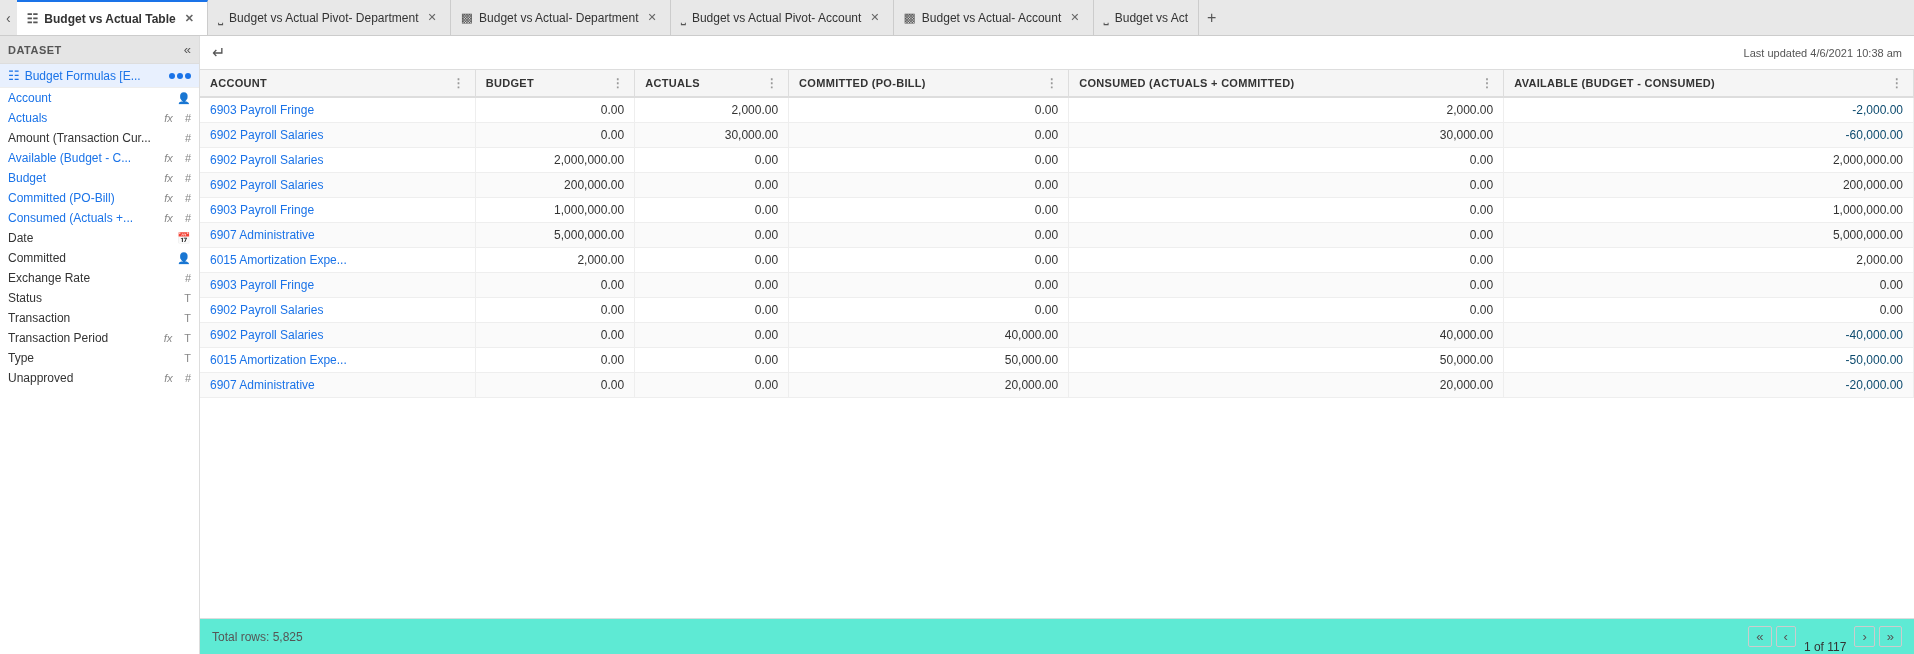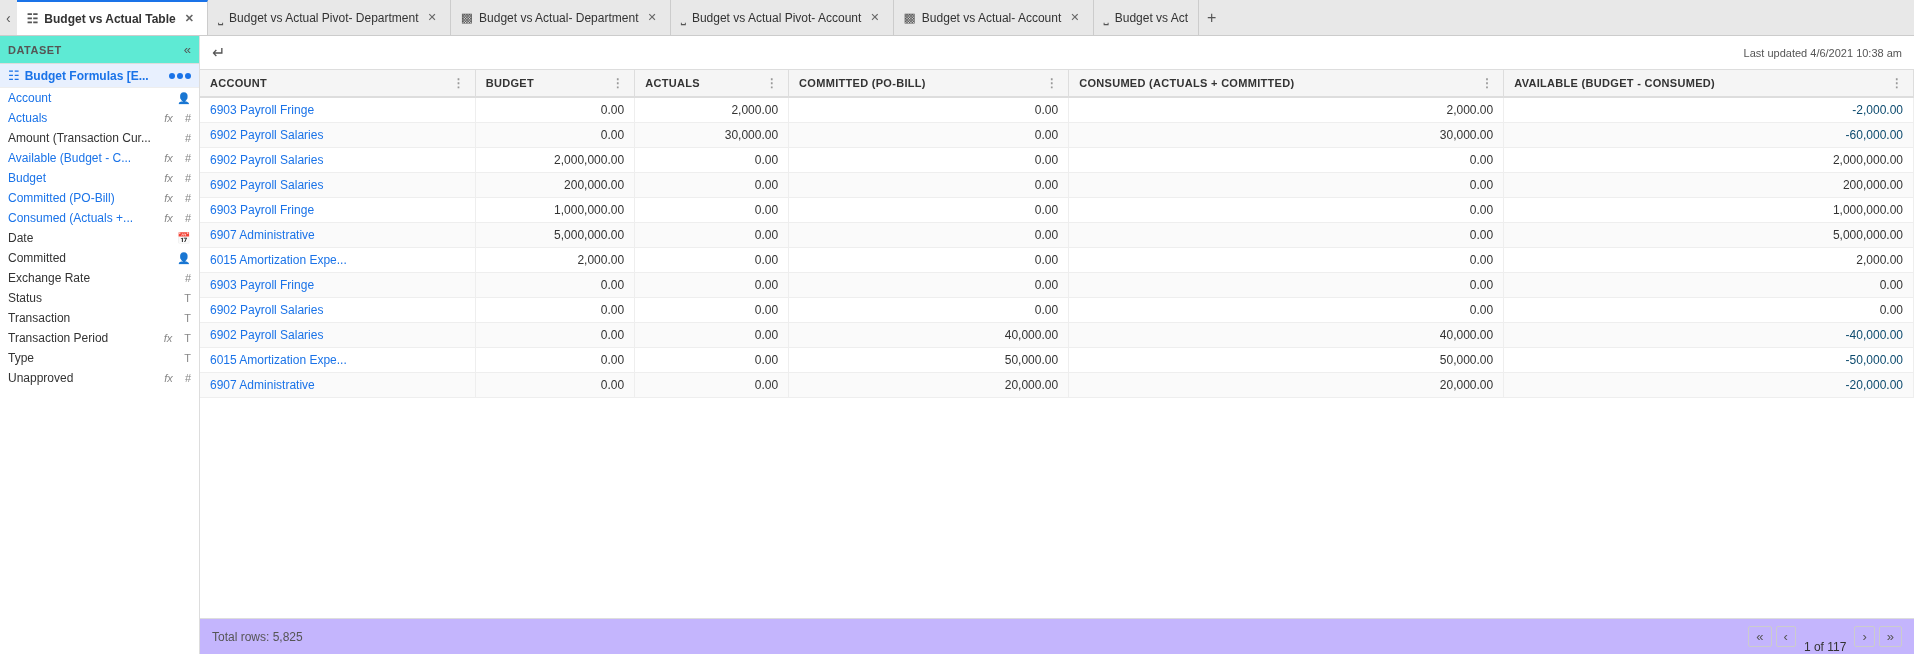--- a/index.html
+++ b/index.html
@@ -73,21 +73,21 @@
       flex-direction: column;
       overflow: hidden;
       flex-shrink: 0;
     }
     .sidebar-header {
       display: flex;
       align-items: center;
       justify-content: space-between;
       padding: 6px 8px;
       border-bottom: 1px solid #ddd;
-      background: #5eead4;
+      background: #e5e5e5;
     }
     .sidebar-header-label {
       font-size: 11px;
       font-weight: bold;
       color: #555;
       letter-spacing: 0.5px;
     }
     .sidebar-collapse-btn {
       background: none;
       border: none;
@@ -112,21 +112,21 @@
       gap: 5px;
       flex: 1;
     }
     .dataset-item-icon {
       font-size: 13px;
       color: #1a73e8;
     }
     .dataset-item-label {
       font-size: 12px;
       color: #1a73e8;
-      font-weight: 700;
+      font-weight: 400;
       cursor: pointer;
     }
     .field-item {
       display: flex;
       align-items: center;
       justify-content: space-between;
       padding: 3px 8px;
       cursor: pointer;
     }
     .field-item-label {
@@ -224,21 +224,21 @@
     }
     tr:nth-child(even) td { background: #fafafa; }
 
     
     .table-footer {
       display: flex;
       align-items: center;
       justify-content: space-between;
       padding: 6px 12px;
       border-top: 1px solid #ddd;
-      background: #c4b5fd;
+      background: #5eead4;
       font-size: 12px;
       color: #555;
       height: 36px;
     }
     .pagination {
       display: flex;
       align-items: center;
       gap: 4px;
     }
     .page-btn {

